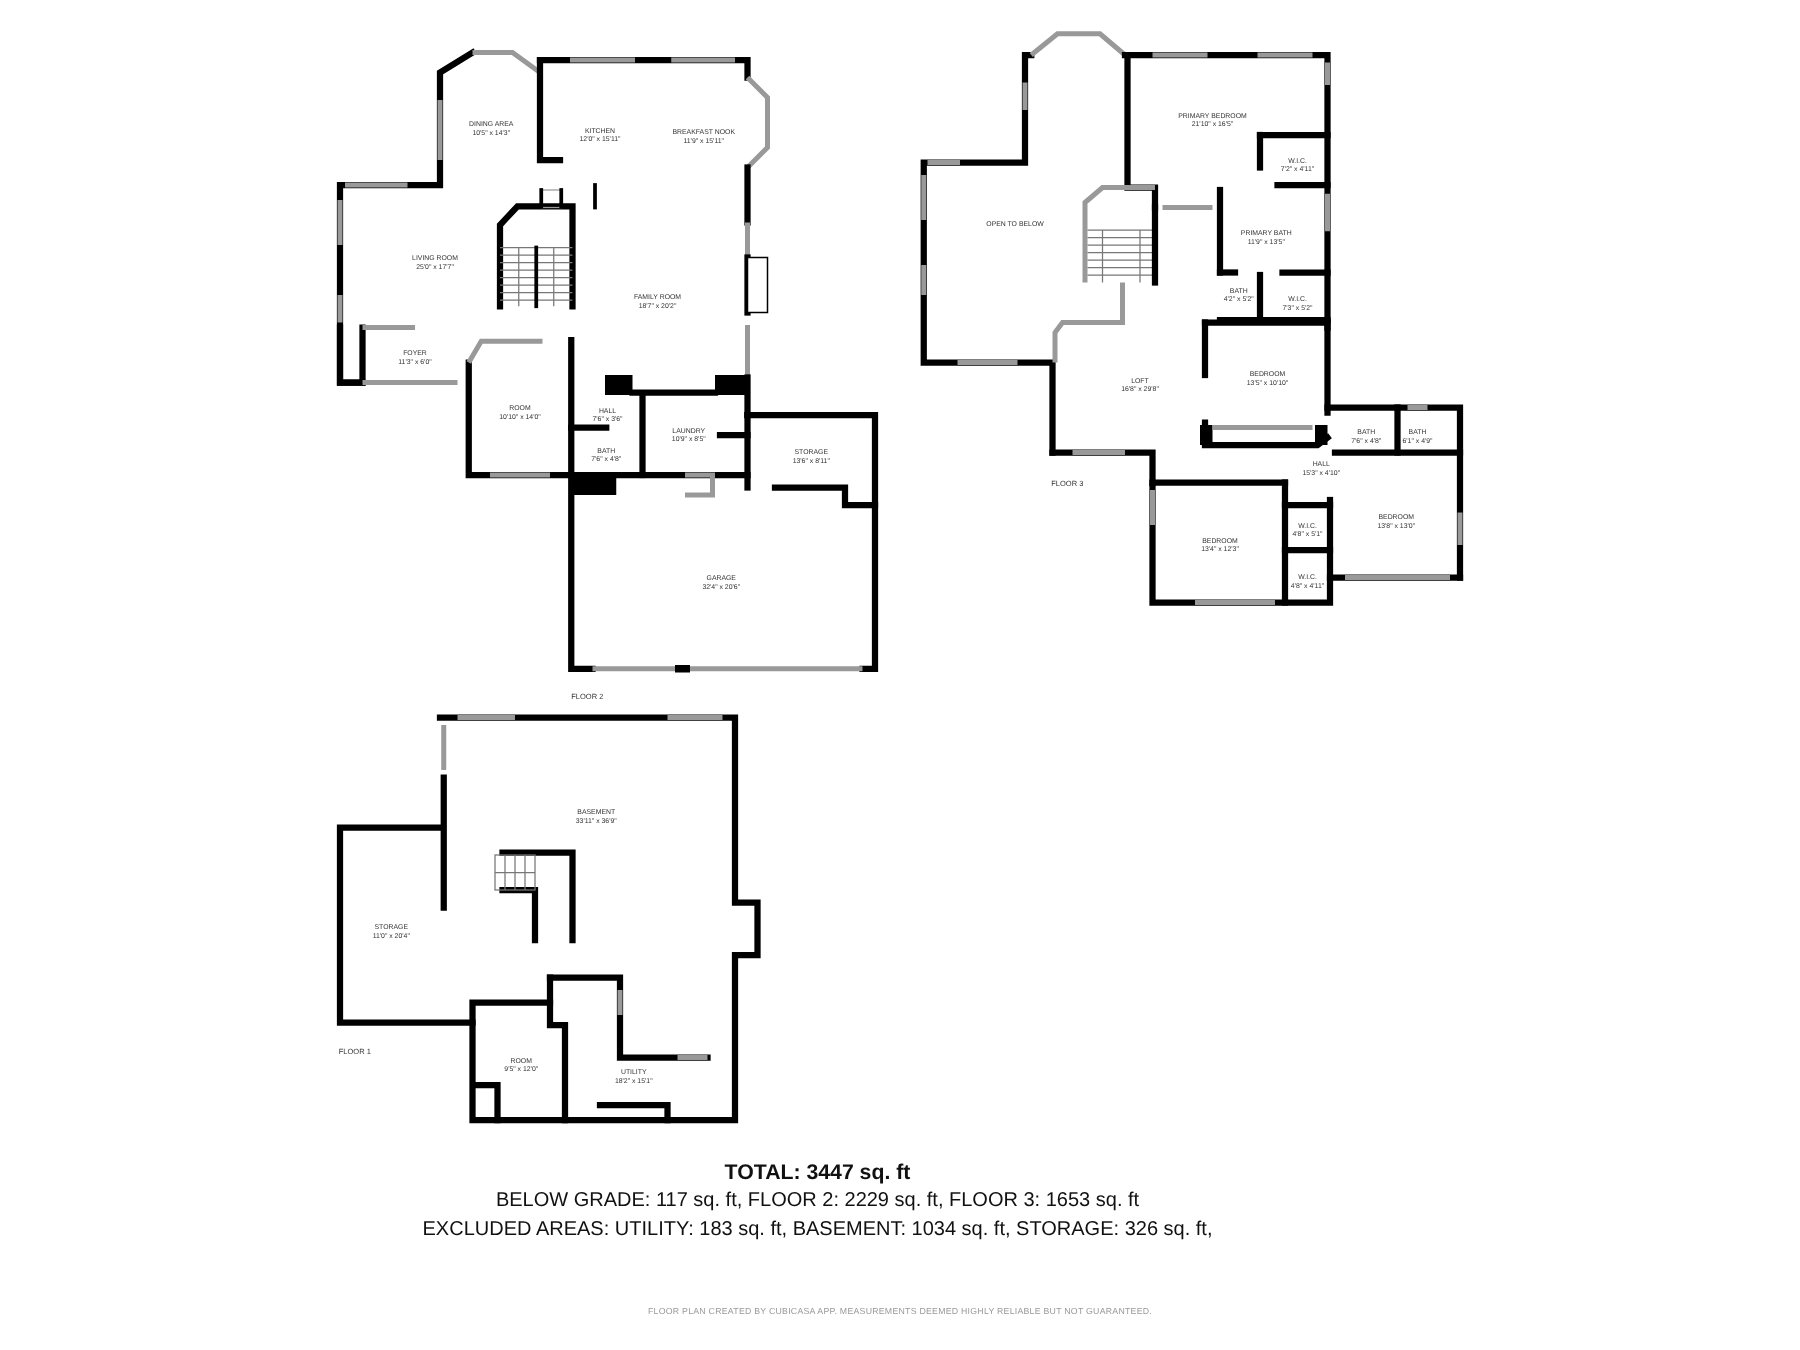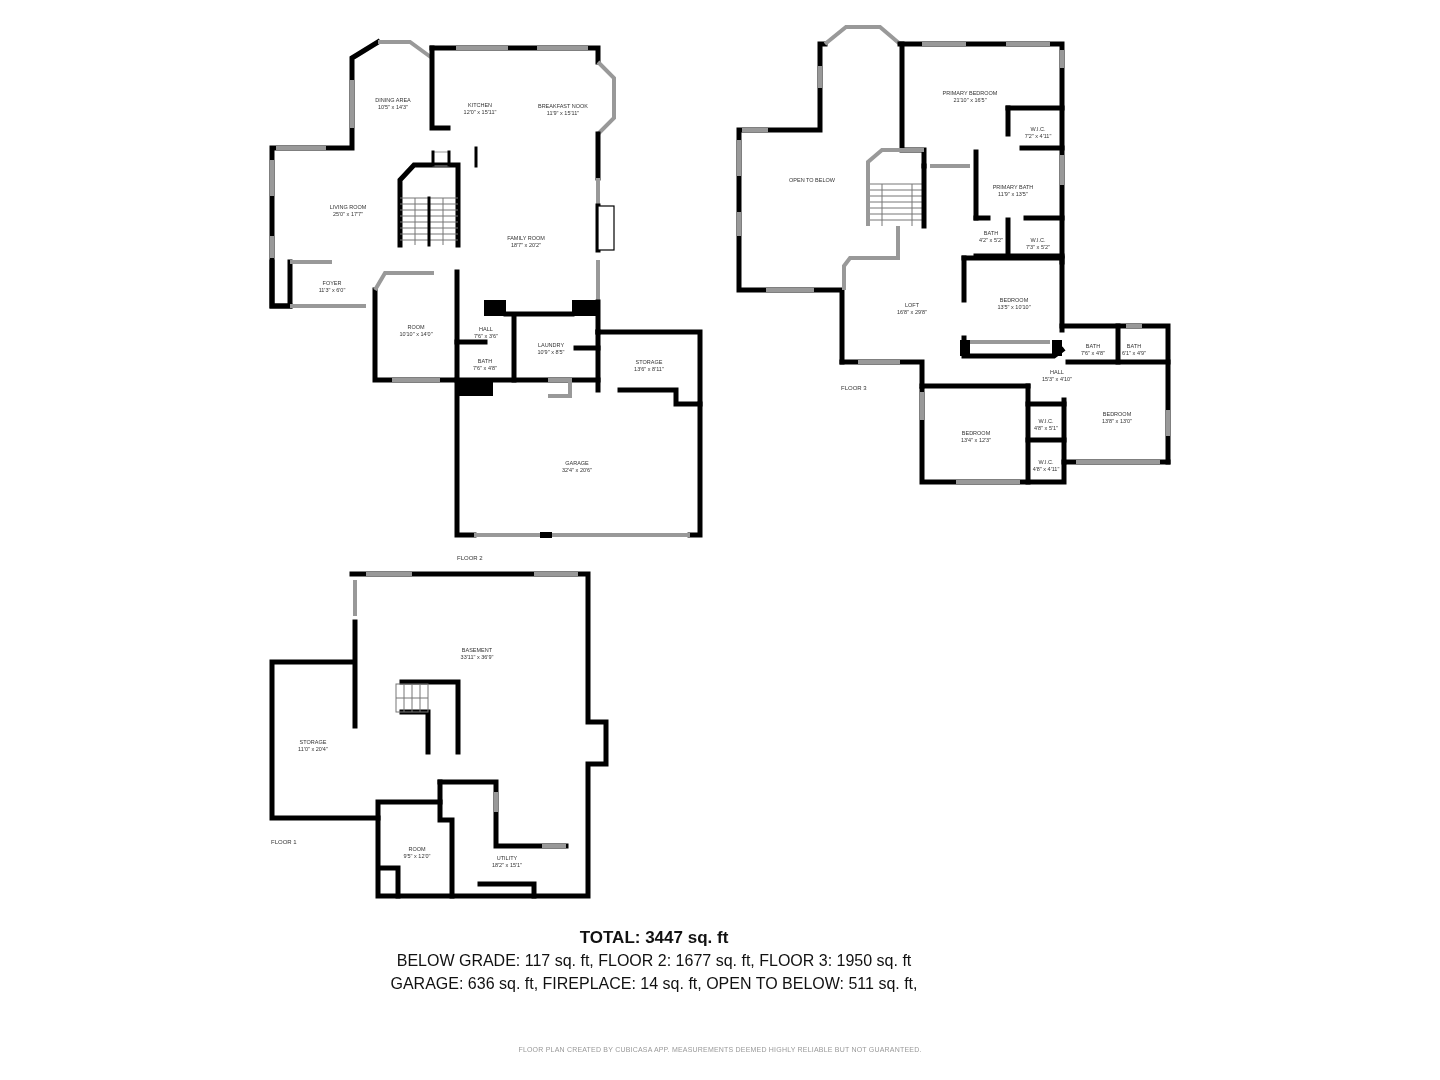--- a/index.html
+++ b/index.html
@@ -310,16 +310,16 @@
     <span class="d">9'5" x 12'0"</span>
   </div>
 <div class="lbl" style="left:507px;top:855px">
     <span class="n">UTILITY</span>
     <span class="d">18'2" x 15'1"</span>
   </div>
 <div class="floor-lbl" style="left:271px;top:839px">FLOOR 1</div>
 
 <div class="summary">
   <div class="total">TOTAL: 3447 sq. ft</div>
-  <div>BELOW GRADE: 117 sq. ft, FLOOR 2: 1677 sq. ft, FLOOR 3: 1950 sq. ft</div>
-  <div>GARAGE: 636 sq. ft, FIREPLACE: 14 sq. ft, OPEN TO BELOW: 511 sq. ft,</div>
+  <div>BELOW GRADE: 117 sq. ft, FLOOR 2: 2229 sq. ft, FLOOR 3: 1653 sq. ft</div>
+  <div>EXCLUDED AREAS: UTILITY: 183 sq. ft, BASEMENT: 1034 sq. ft, STORAGE: 326 sq. ft,</div>
 </div>
 <div class="footer">FLOOR PLAN CREATED BY CUBICASA APP. MEASUREMENTS DEEMED HIGHLY RELIABLE BUT NOT GUARANTEED.</div>
 
 </body></html>

